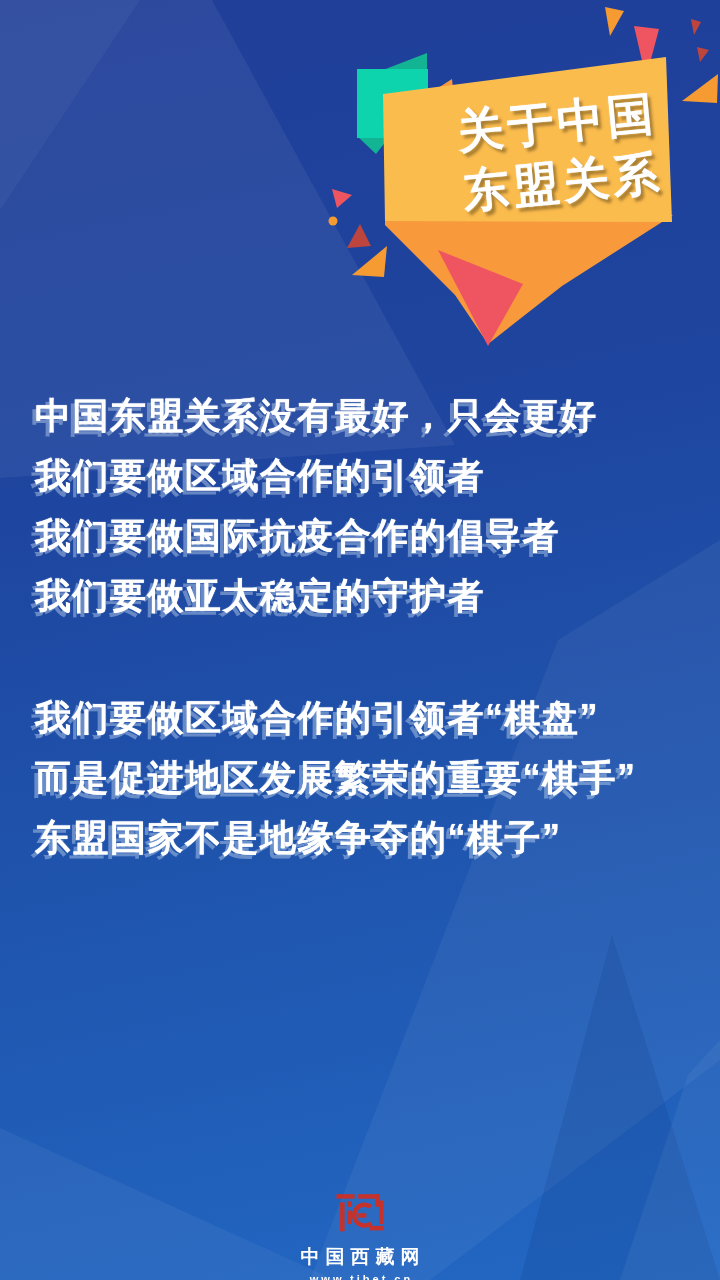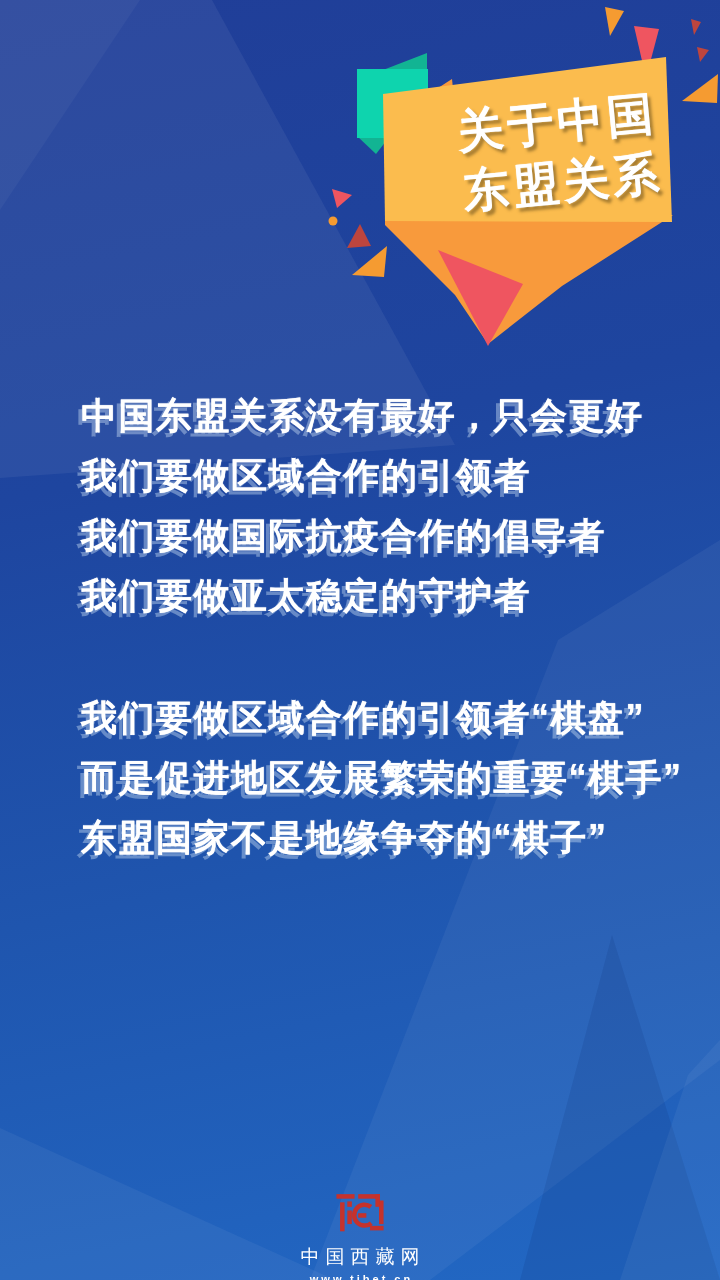--- a/index.html
+++ b/index.html
@@ -20,33 +20,32 @@
     letter-spacing:4px; line-height:60px; white-space:nowrap;
     text-shadow:3px 4px 3px rgba(100,75,25,0.55), 0 0 1px #ffffff;
   }
 
   .text-group { position:absolute; left:35px; color:#ffffff; }
   .text-line {
     height:60px; line-height:60px;
     font-size:36px; font-weight:bold; letter-spacing:1.5px;
     white-space:nowrap;
     text-shadow:-4px 4px 0 rgba(202,224,246,0.42), 0 0 1px #ffffff;
-    margin-left:46px;
   }
   .g1 { top:386px; }
   .g2 { top:688px; }
   .g3 { top:926px; }
 
   .footer {
     position:absolute; left:0; right:0; top:1188px;
     display:flex; flex-direction:column; align-items:center;
   }
   .logo-mark { width:58px; height:54px; }
   .site-name {
-    margin-top:2px; color:#ffffff; font-size:19px; font-weight:normal;
+    margin-top:2px; color:#ffffff; font-size:19px; font-weight:bold;
     letter-spacing:6px; text-indent:6px; white-space:nowrap;
   }
   .site-url {
     margin-top:3px; color:#ffffff; font-size:11px; font-weight:bold;
     letter-spacing:3px; text-indent:3px; white-space:nowrap;
   }
 </style>
 </head>
 <body>
 

